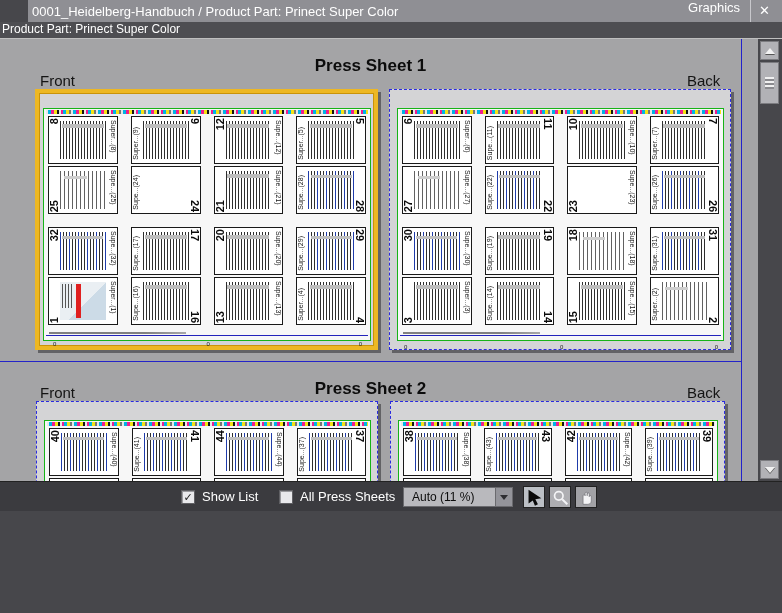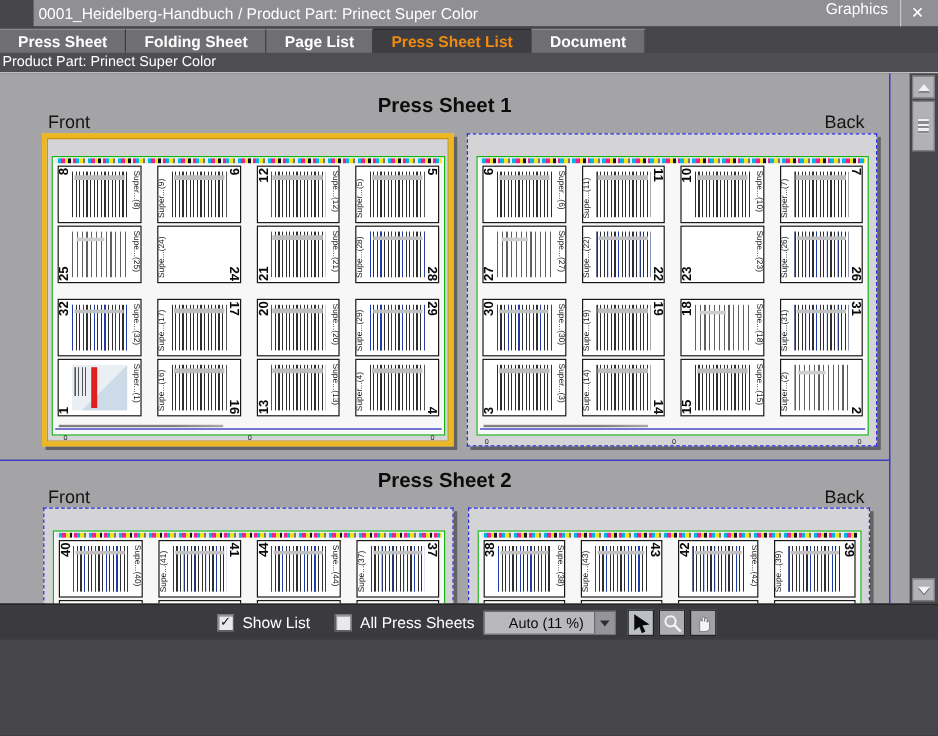--- a/index.html
+++ b/index.html
@@ -78,46 +78,39 @@
   .sb-thumb{position:absolute;left:2px;top:23px;width:19px;height:42px;background:#b2b2b6;border:1px solid #7c7c80;}
   .sb-grip{position:absolute;left:4px;right:4px;top:14px;height:12px;
     background:repeating-linear-gradient(180deg,#f0f0f0 0 2px,#8a8a8e 2px 4px);}
 
   
   .footer{position:relative;height:30px;background:#3b3b3f;border-top:1px solid #222;}
   .checkbox{position:absolute;top:8px;width:14px;height:14px;background:#e9e9ec;border:1px solid #606064;box-shadow:inset 1px 1px 0 #9a9a9e;font-size:11px;line-height:13px;text-align:center;color:#1a1a1a;}
   .cklabel{position:absolute;top:8px;color:#fff;font-size:13px;line-height:14px;}
   .ck1{left:181px}.ckl1{left:202px}.ck2{left:279px}.ckl2{left:300px}
   .dropdown{position:absolute;left:403px;top:5px;width:110px;height:20px;background:#b9b9bd;border:1px solid #6a6a6e;display:flex;align-items:center;}
-  .dropdown .dval{flex:1;font-size:12px;color:#0c0c0c;padding-left:20px;white-space:nowrap;overflow:hidden;}
+  .dropdown .dval{flex:1;font-size:12px;color:#0c0c0c;padding-left:8px;white-space:nowrap;overflow:hidden;}
   .dropdown .dbtn{width:17px;height:100%;background:#94949a;border-left:1px solid #6a6a6e;display:flex;align-items:center;justify-content:center;}
   .dropdown .dbtn span{width:0;height:0;border-left:4px solid transparent;border-right:4px solid transparent;border-top:5px solid #2e2e32;}
   .toolbtn{position:absolute;top:4px;width:22px;height:22px;border:1px solid #222;display:flex;align-items:center;justify-content:center;}
   .t1{left:523px;background:#bcc0c6;}.t2{left:549px;background:#aeaeb2;}.t3{left:575px;background:#a2a2a6;}
 </style>
 </head>
 <body>
 
 <div class="window">
 
   <div class="titlebar">
     <span class="title">0001_Heidelberg-Handbuch / Product Part: Prinect Super Color</span>
     <span class="tb-right">
       <span>Graphics</span>
       <span class="close">✕</span>
     </span>
   </div>
 
-  <div class="tabbar">
-      <div class="tab">Press Sheet</div>
-      <div class="tab">Folding Sheet</div>
-      <div class="tab">Page List</div>
-      <div class="tab active">Press Sheet List</div>
-      <div class="tab">Document</div>
-    </div>
 
   <div class="subheader">Product Part: Prinect Super Color</div>
 
   <div class="content">
     <div class="sep-line"></div>
     <div class="blue-vline"></div>
     <div class="scrollbar">
       <div class="sb-btn sb-up">
           <span class="tri-up"></span>
         </div>
@@ -312,21 +305,21 @@
               <div class="pc"></div>
             </div>
           </div>
           <div class="bline"></div>
           <div class="imprint"></div>
         </div>
         <div class="rz r0">0</div>
         <div class="rz r1">0</div>
         <div class="rz r2">0</div>
       </div>
-      <div class="sheet-title" style="top: 330px;">Press Sheet 2</div>
+      <div class="sheet-title" style="top: 340px;">Press Sheet 2</div>
       <div class="side-label" style="left: 40px; top: 345px;">Front</div>
       <div class="side-label" style="left: 687px; top: 345px;">Back</div>
       <div class="press-sheet outlined" style="left: 36px; top: 362px; width: 342px; height: 261px;">
         <div class="plate">
           <div class="colorbar"></div>
           <div class="half h0">
             <div class="cell st-blue num-top num-left lbl-right">
               <div class="pagenum">40</div>
               <div class="pagelabel">Supe...(40)</div>
               <div class="pc"></div>

